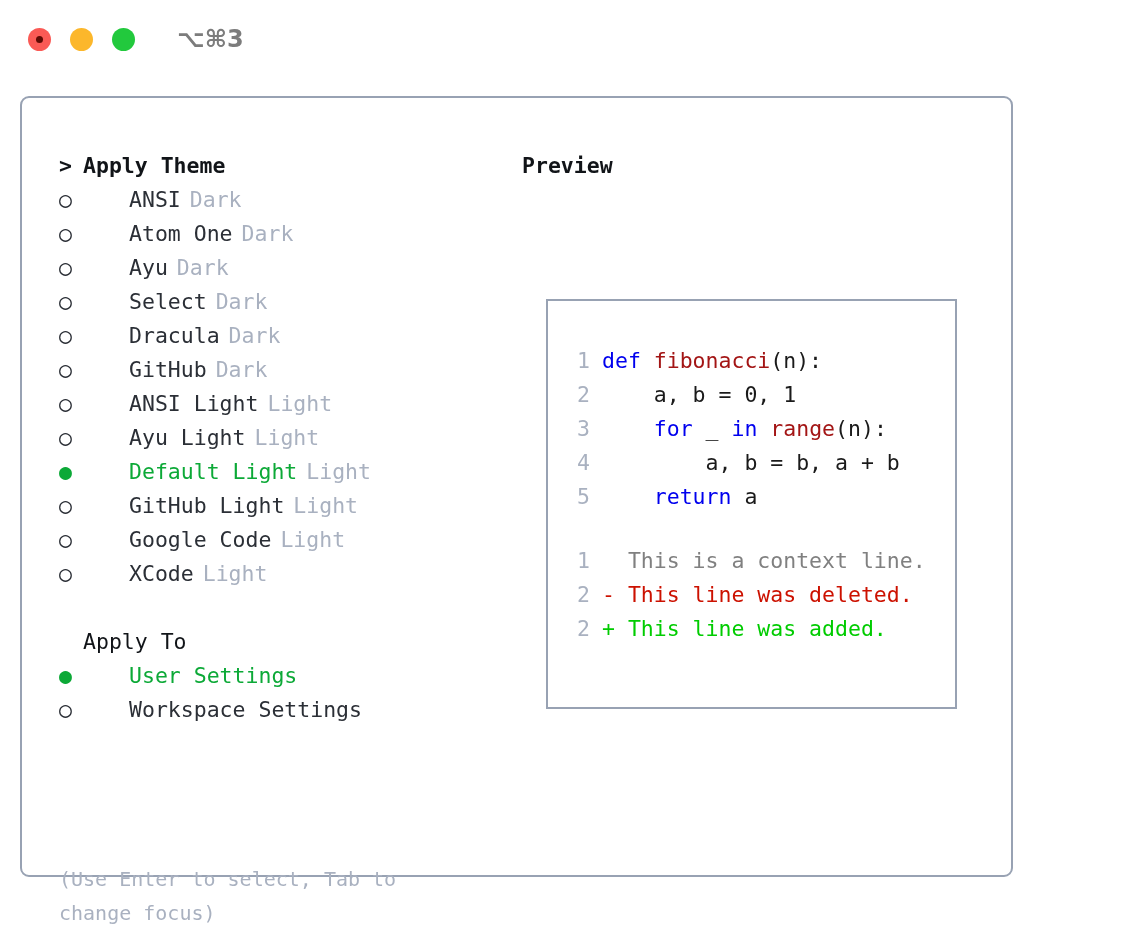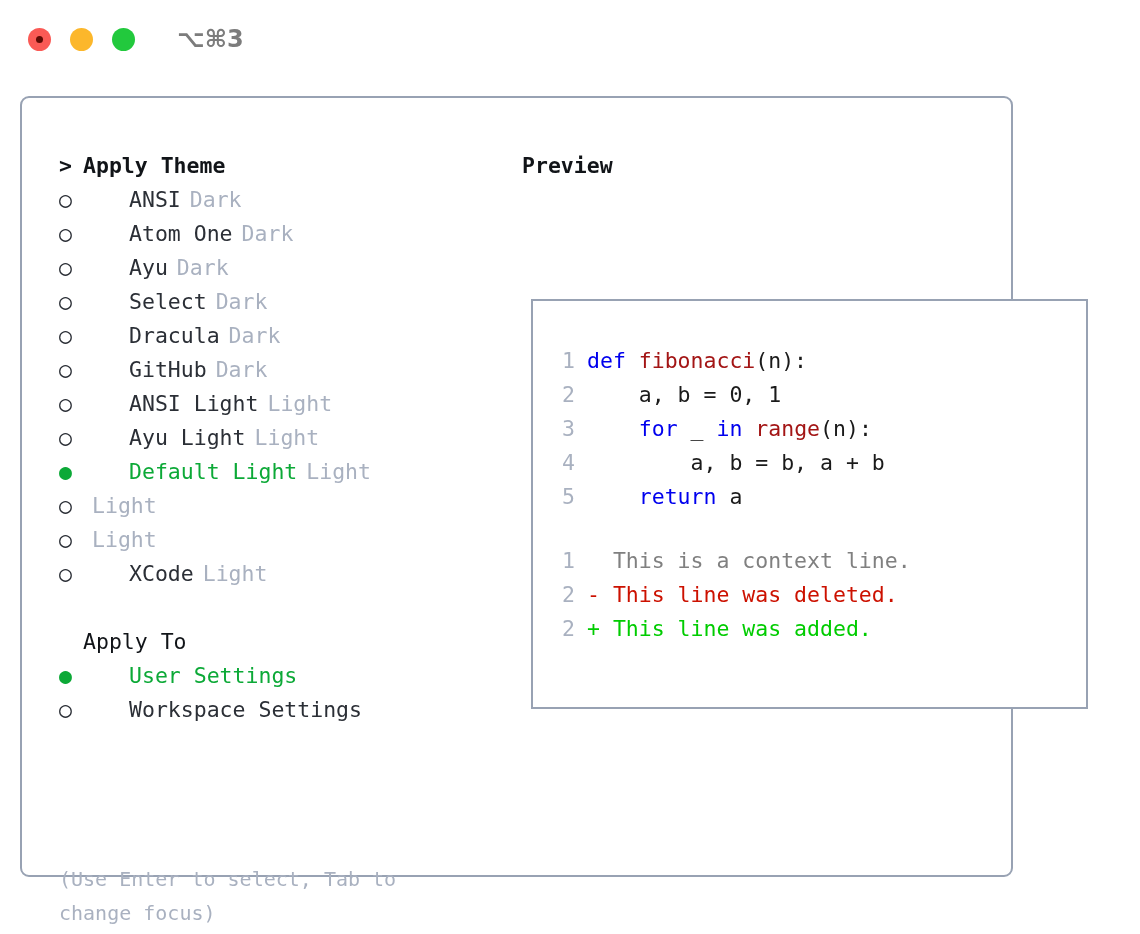--- a/index.html
+++ b/index.html
@@ -141,23 +141,23 @@
     top: 51px;
   }
   .preview-title {
     font-size: 21.5px;
     font-weight: bold;
     color: #111418;
     line-height: 34px;
   }
   .preview-box {
     position: absolute;
-    left: 509px;
+    left: 524px;
     top: 201px;
-    width: 557px;
+    width: 411px;
     height: 410px;
     border: 2px solid #98a2b3;
     box-sizing: border-box;
     background: #ffffff;
   }
   .code {
     position: absolute;
     left: 20px;
     top: 43px;
     font-size: 21.5px;
@@ -244,24 +244,26 @@
             <span class="item-name">Ayu Light</span>
             <span class="item-kind">Light</span>
           </div>
           <div class="row">
             <span class="bullet filled">●</span>
             <span class="item-name sel">Default Light</span>
             <span class="item-kind">Light</span>
           </div>
           <div class="row">
             <span class="bullet hollow">○</span>
-            <span class="item-kind">Light</span>
-          </div>
-          <div class="row">
-            <span class="bullet hollow">○</span>
+            <span class="item-name">GitHub Light</span>
+            <span class="item-kind">Light</span>
+          </div>
+          <div class="row">
+            <span class="bullet hollow">○</span>
+            <span class="item-name">Google Code</span>
             <span class="item-kind">Light</span>
           </div>
           <div class="row">
             <span class="bullet hollow">○</span>
             <span class="item-name">XCode</span>
             <span class="item-kind">Light</span>
           </div>
         </div>
 
       <div class="spacer-row"></div>

